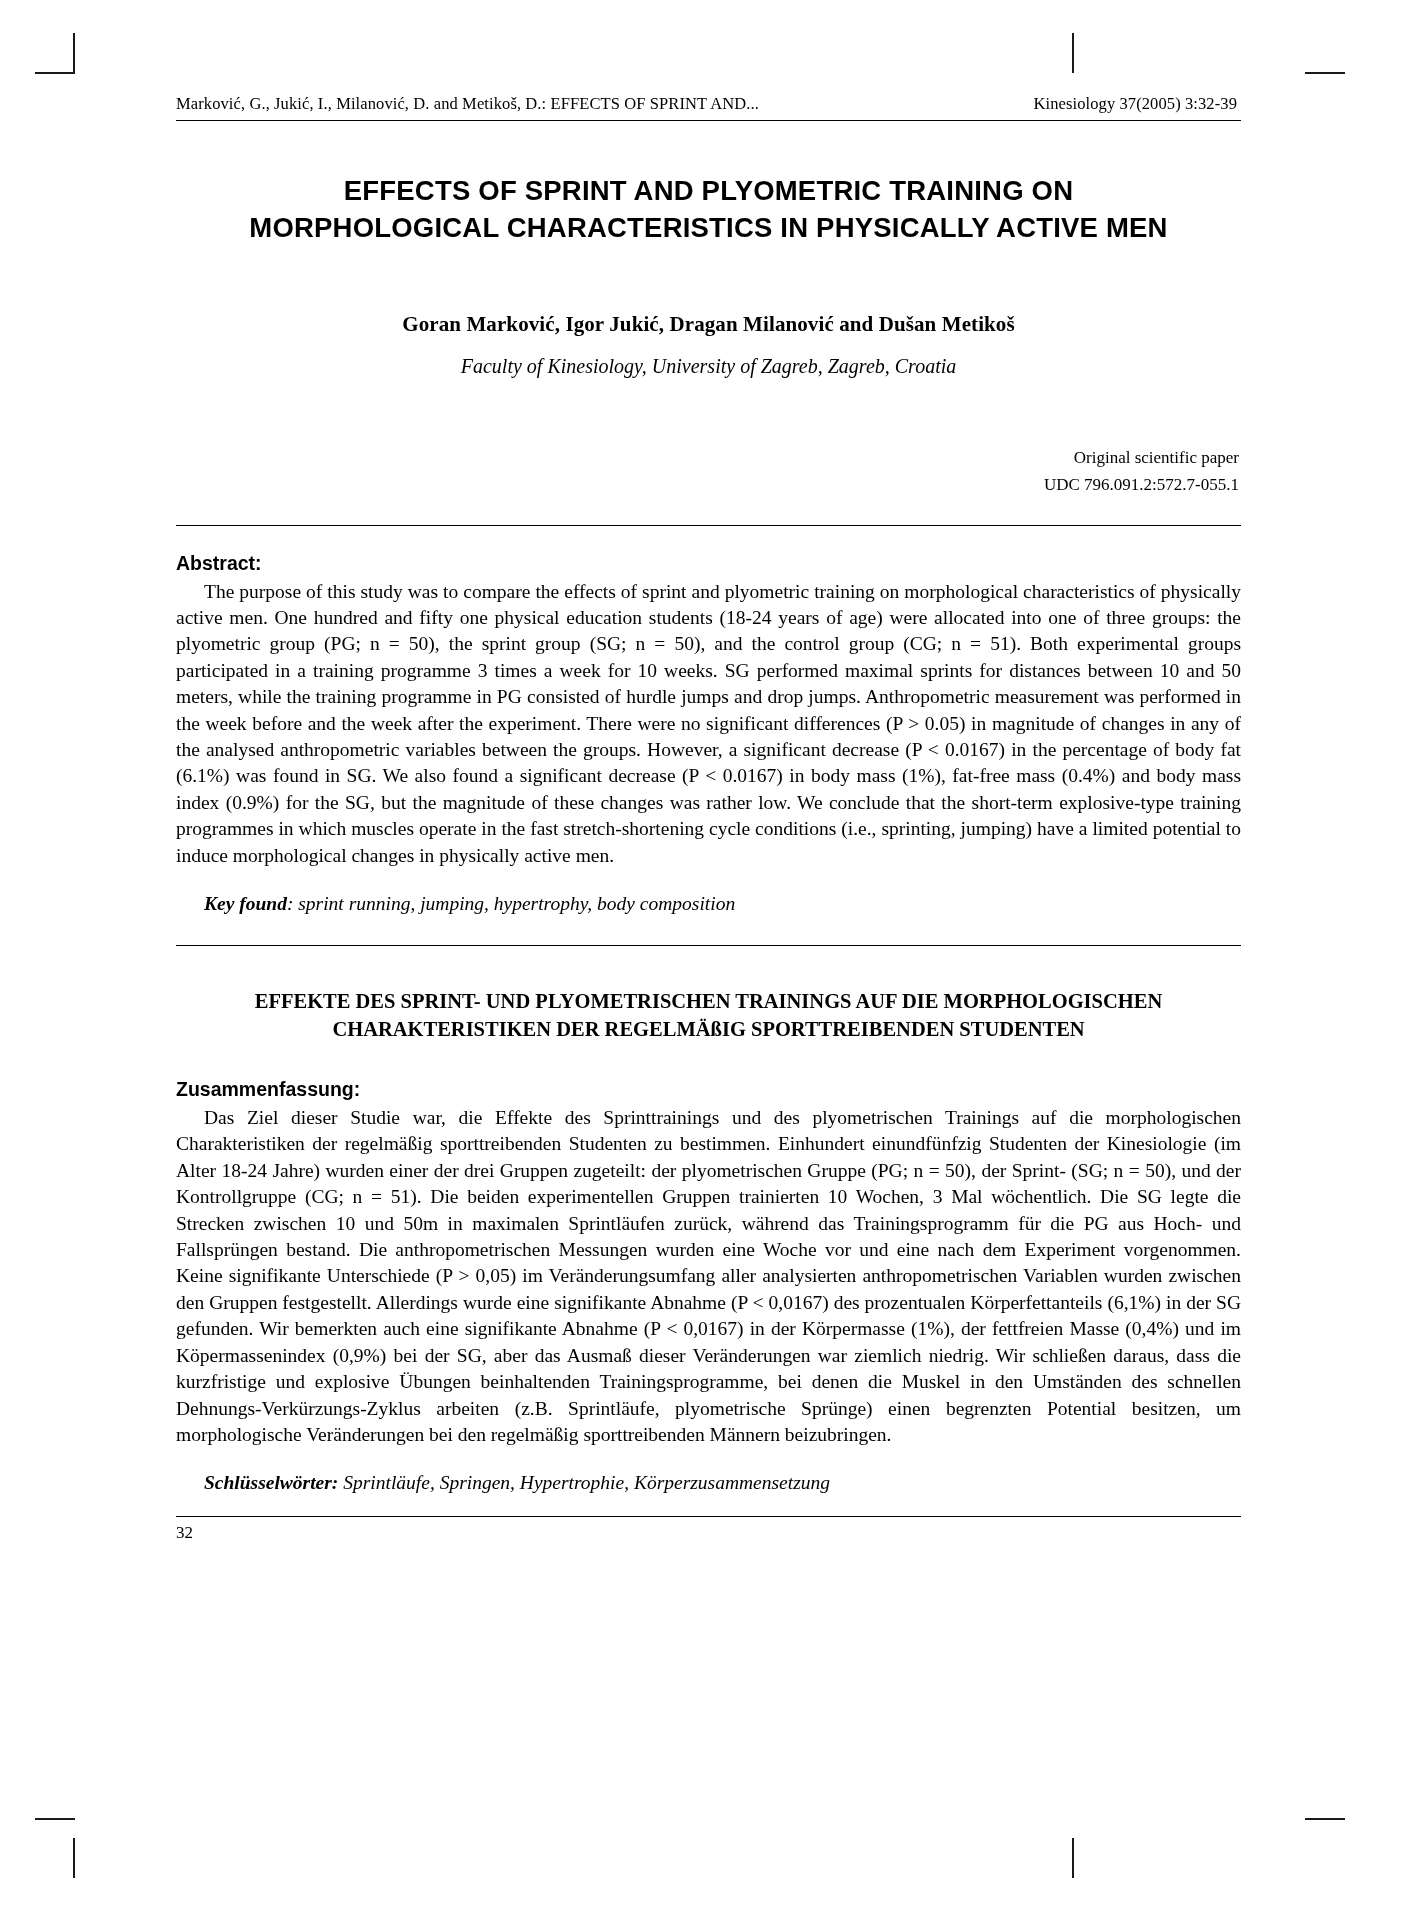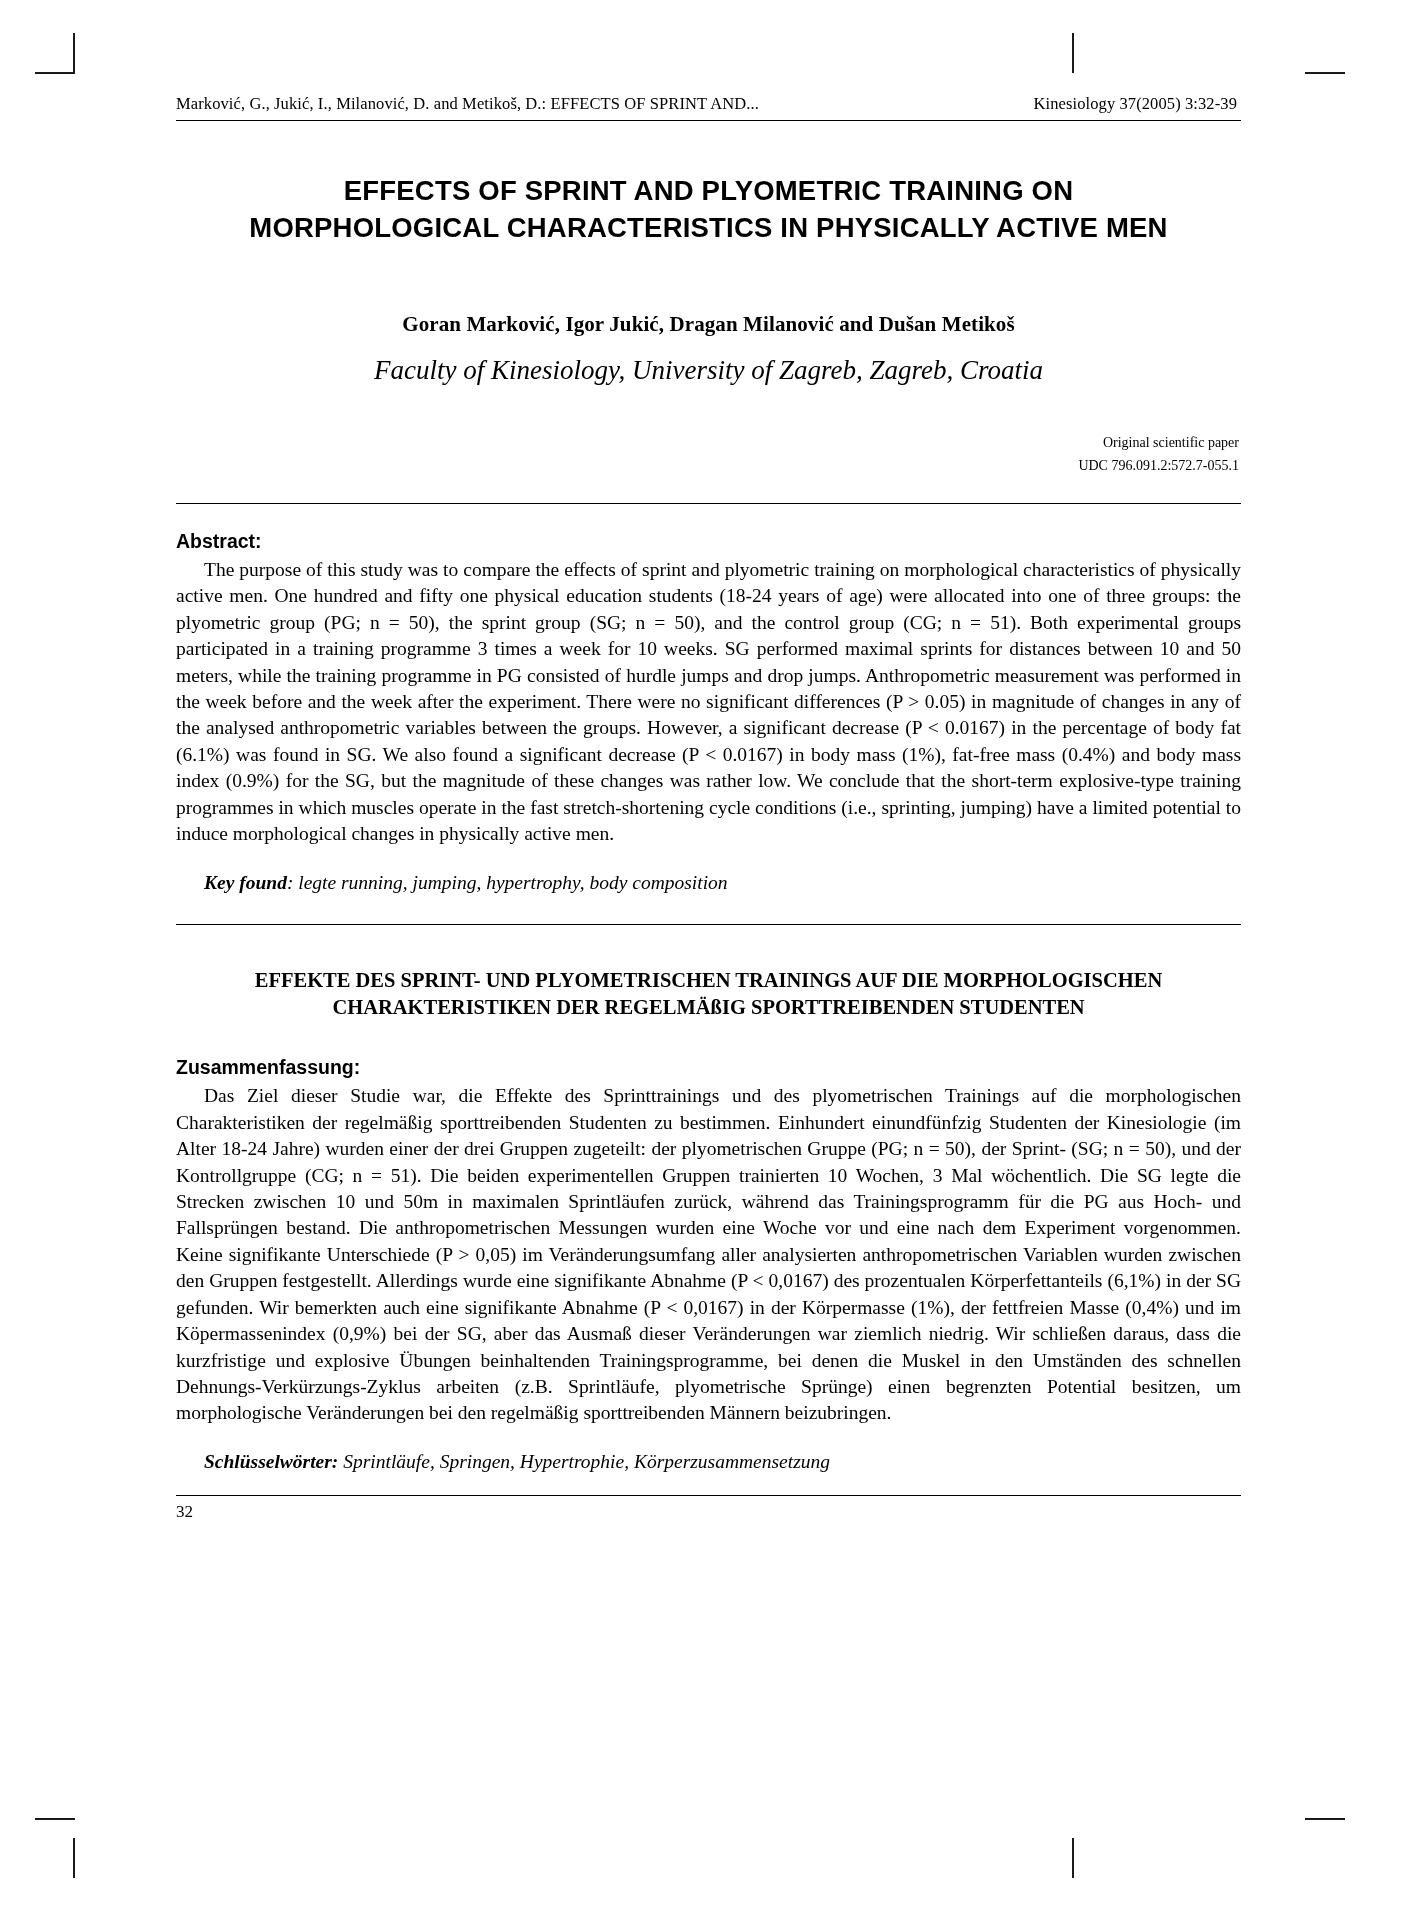--- a/index.html
+++ b/index.html
@@ -56,29 +56,29 @@
 
   .authors {
     text-align: center;
     font-size: 21px;
     font-weight: bold;
     margin-top: 66px;
     letter-spacing: 0.1px;
   }
   .affiliation {
     text-align: center;
-    font-size: 27px;
+    font-size: 20px;
     font-style: italic;
     margin-top: 18px;
   }
 
   .papermeta {
     text-align: right;
-    font-size: 14px;
-    margin-top: 46px;
+    font-size: 17px;
+    margin-top: 66px;
     line-height: 1.6;
     padding-right: 2px;
   }
 
   .rule {
     border-top: 1.6px solid #000;
     margin-top: 26px;
   }
 
   h2.sec {
@@ -149,21 +149,21 @@
   <div class="papermeta">
     <div>Original scientific paper</div>
     <div>UDC 796.091.2:572.7-055.1</div>
   </div>
 
   <div class="rule"></div>
 
   <h2 class="sec">Abstract:</h2>
   <p class="body">The purpose of this study was to compare the effects of sprint and plyometric training on morphological characteristics of physically active men. One hundred and fifty one physical education students (18-24 years of age) were allocated into one of three groups: the plyometric group (PG; n = 50), the sprint group (SG; n = 50), and the control group (CG; n = 51). Both experimental groups participated in a training programme 3 times a week for 10 weeks. SG performed maximal sprints for distances between 10 and 50 meters, while the training programme in PG consisted of hurdle jumps and drop jumps. Anthropometric measurement was performed in the week before and the week after the experiment. There were no significant differences (P &gt; 0.05) in magnitude of changes in any of the analysed anthropometric variables between the groups. However, a significant decrease (P &lt; 0.0167) in the percentage of body fat (6.1%) was found in SG. We also found a significant decrease (P &lt; 0.0167) in body mass (1%), fat-free mass (0.4%) and body mass index (0.9%) for the SG, but the magnitude of these changes was rather low. We conclude that the short-term explosive-type training programmes in which muscles operate in the fast stretch-shortening cycle conditions (i.e., sprinting, jumping) have a limited potential to induce morphological changes in physically active men.</p>
 
-  <p class="keywords"><b>Key found</b><span>: legte running, jumping, hypertrophy, body composition</span></p>
+  <p class="keywords"><b>Key found</b><span>: sprint running, jumping, hypertrophy, body composition</span></p>
 
   <div class="rule" style="margin-top:30px;"></div>
 
   <div class="de-block">
     <h3 class="detitle">EFFEKTE DES SPRINT- UND PLYOMETRISCHEN TRAININGS AUF DIE MORPHOLOGISCHEN CHARAKTERISTIKEN DER REGELMÄßIG SPORTTREIBENDEN STUDENTEN</h3>
     <h2 class="sec" style="margin-top:34px;">Zusammenfassung:</h2>
     <p class="body">Das Ziel dieser Studie war, die Effekte des Sprinttrainings und des plyometrischen Trainings auf die morphologischen Charakteristiken der regelmäßig sporttreibenden Studenten zu bestimmen. Einhundert einundfünfzig Studenten der Kinesiologie (im Alter 18-24 Jahre) wurden einer der drei Gruppen zugeteilt: der plyometrischen Gruppe (PG; n = 50), der Sprint- (SG; n = 50), und der Kontrollgruppe (CG; n = 51). Die beiden experimentellen Gruppen trainierten 10 Wochen, 3 Mal wöchentlich. Die SG legte die Strecken zwischen 10 und 50m in maximalen Sprintläufen zurück, während das Trainingsprogramm für die PG aus Hoch- und Fallsprüngen bestand. Die anthropometrischen Messungen wurden eine Woche vor und eine nach dem Experiment vorgenommen. Keine signifikante Unterschiede (P &gt; 0,05) im Veränderungsumfang aller analysierten anthropometrischen Variablen wurden zwischen den Gruppen festgestellt. Allerdings wurde eine signifikante Abnahme (P &lt; 0,0167) des prozentualen Körperfettanteils (6,1%) in der SG gefunden. Wir bemerkten auch eine signifikante Abnahme (P &lt; 0,0167) in der Körpermasse (1%), der fettfreien Masse (0,4%) und im Köpermassenindex (0,9%) bei der SG, aber das Ausmaß dieser Veränderungen war ziemlich niedrig. Wir schließen daraus, dass die kurzfristige und explosive Übungen beinhaltenden Trainingsprogramme, bei denen die Muskel in den Umständen des schnellen Dehnungs-Verkürzungs-Zyklus arbeiten (z.B. Sprintläufe, plyometrische Sprünge) einen begrenzten Potential besitzen, um morphologische Veränderungen bei den regelmäßig sporttreibenden Männern beizubringen.</p>
     <p class="keywords"><b>Schlüsselwörter:</b><span> Sprintläufe, Springen, Hypertrophie, Körperzusammensetzung</span></p>
   </div>
 

